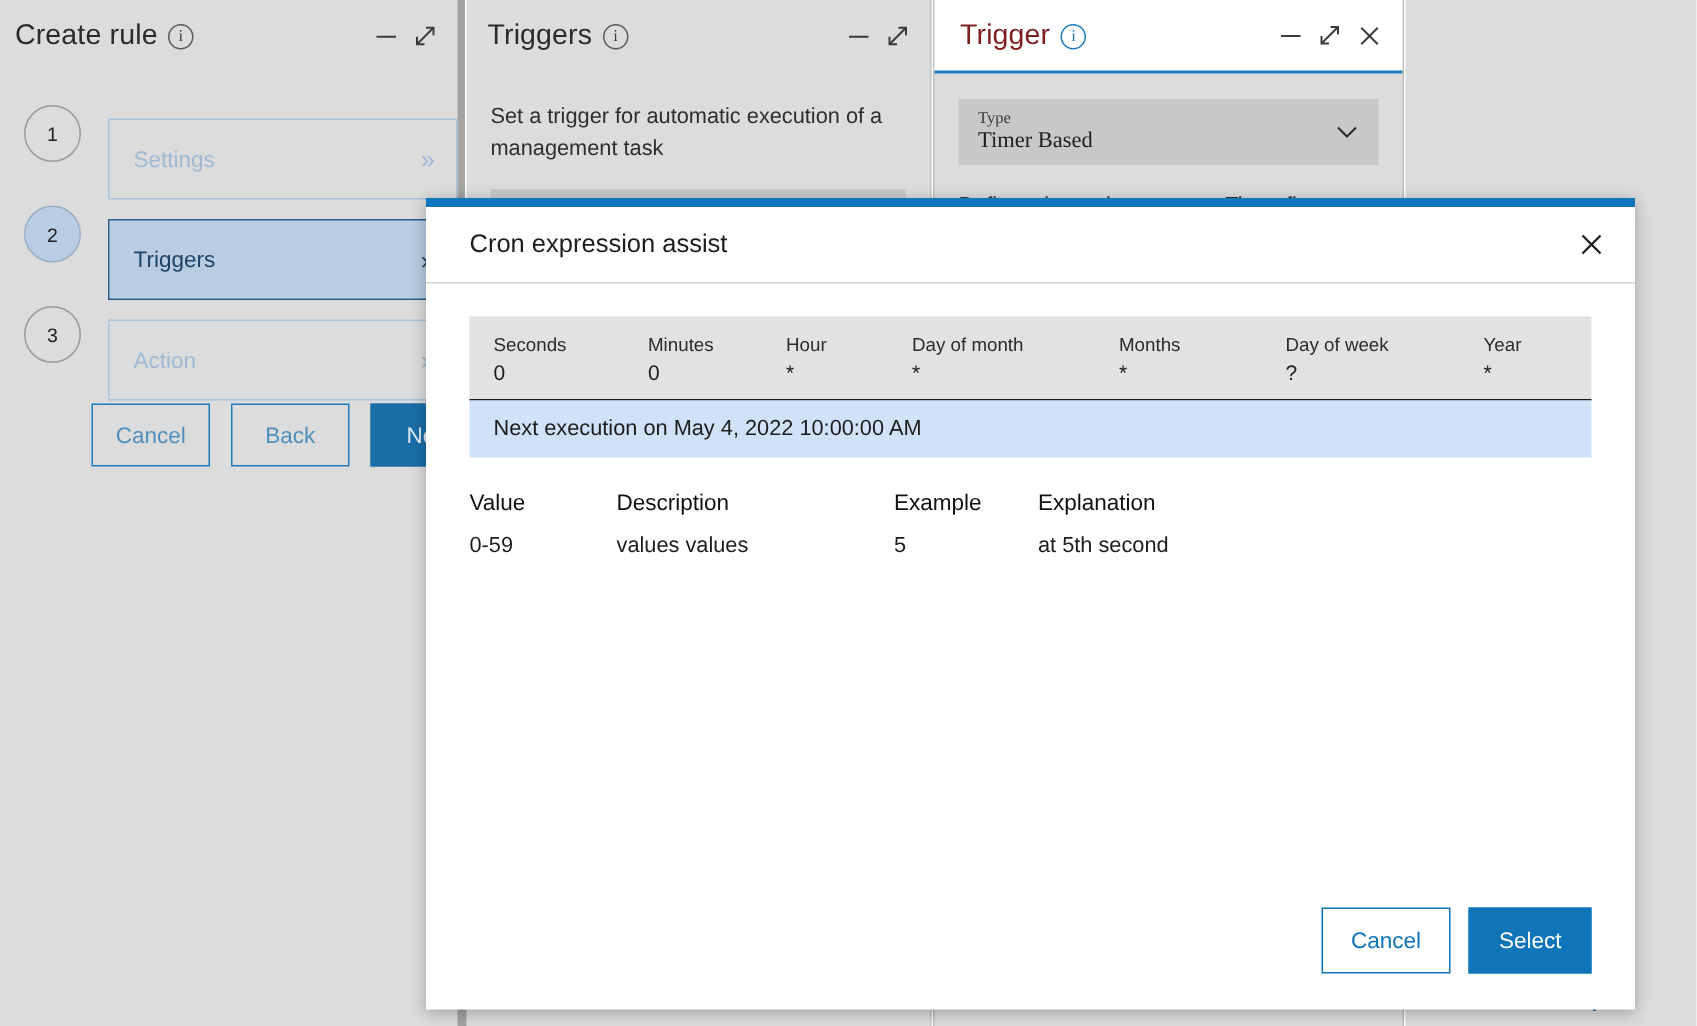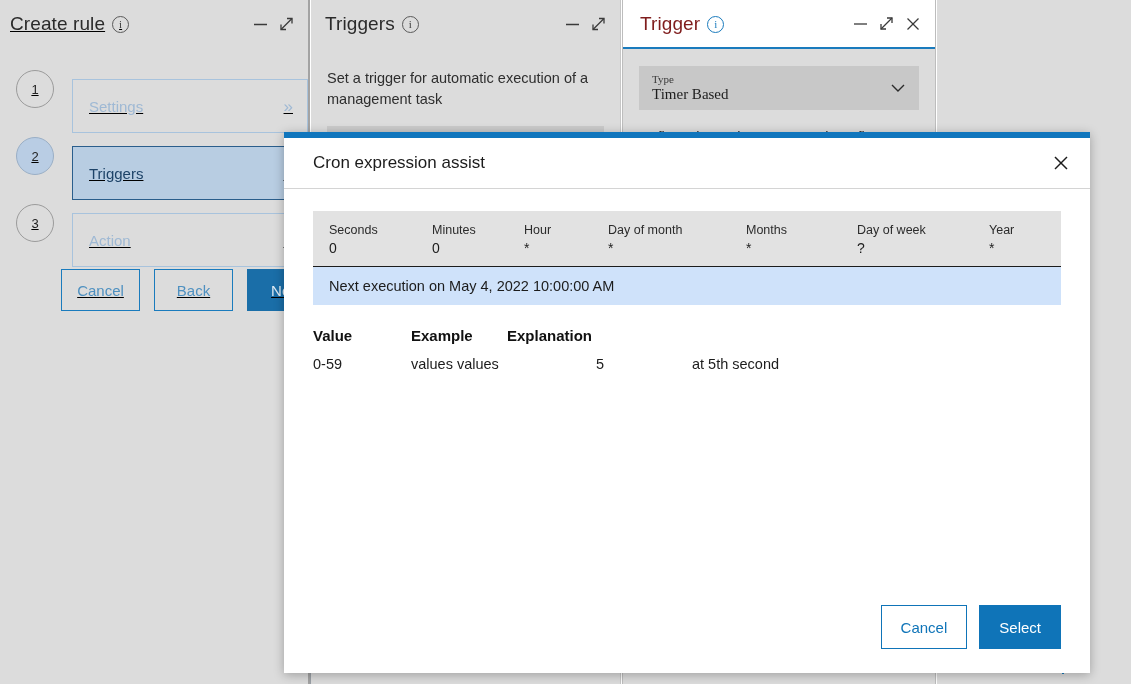--- a/index.html
+++ b/index.html
@@ -73,22 +73,21 @@
     position: relative;
     top: 1px;
   }
   .info-ic.accent { border-color: #1a7bbd; color: #1a7bbd; }
 
   
   #panel-create {
     left: 0;
     width: 310px;
     height: 684px;
-    border-right: 2px solid #a3a3a3;
-    text-decoration: underline;
+    border-right: 5px solid #a3a3a3;
   }
   #panel-create .panel-head { padding-left: 10px; }
   .steps { margin-top: 14px; }
   .step-row {
     display: flex;
     align-items: center;
     height: 56px;
     margin-bottom: 11px;
     padding-left: 16px;
   }
@@ -315,21 +314,21 @@
     padding-left: 16px;
     font-size: 14.5px;
     color: #1c1c1c;
   }
 
   
   .legend {
     margin-top: 22px;
   }
   .legend-row { display: flex; }
-  .legend-row.head { font-weight: bold; }
+  .legend-row.head { font-weight: normal; }
   .legend-row.head .lg-cell { font-size: 15px; color: #111; }
   .legend-row.body .lg-cell {
     font-size: 14.5px;
     color: #1c1c1c;
     padding-top: 12px;
   }
   .lg-cell { box-sizing: border-box; }
 
   
   #modal-foot {
@@ -535,20 +534,21 @@
           <div class="ch-label">Year</div>
           <div class="ch-value">*</div>
         </div>
       </div>
 
       <div class="next-exec">Next execution on May 4, 2022 10:00:00 AM</div>
 
       <div class="legend">
         <div class="legend-row head">
           <div class="lg-cell" style="width:98px">Value</div>
+          <div class="lg-cell" style="width:185px">Description</div>
           <div class="lg-cell" style="width:96px">Example</div>
           <div class="lg-cell" style="width:200px">Explanation</div>
         </div>
         <div class="legend-row body">
           <div class="lg-cell" style="width:98px">0-59</div>
           <div class="lg-cell" style="width:185px">values values</div>
           <div class="lg-cell" style="width:96px">5</div>
           <div class="lg-cell" style="width:200px">at 5th second</div>
         </div>
       </div>

